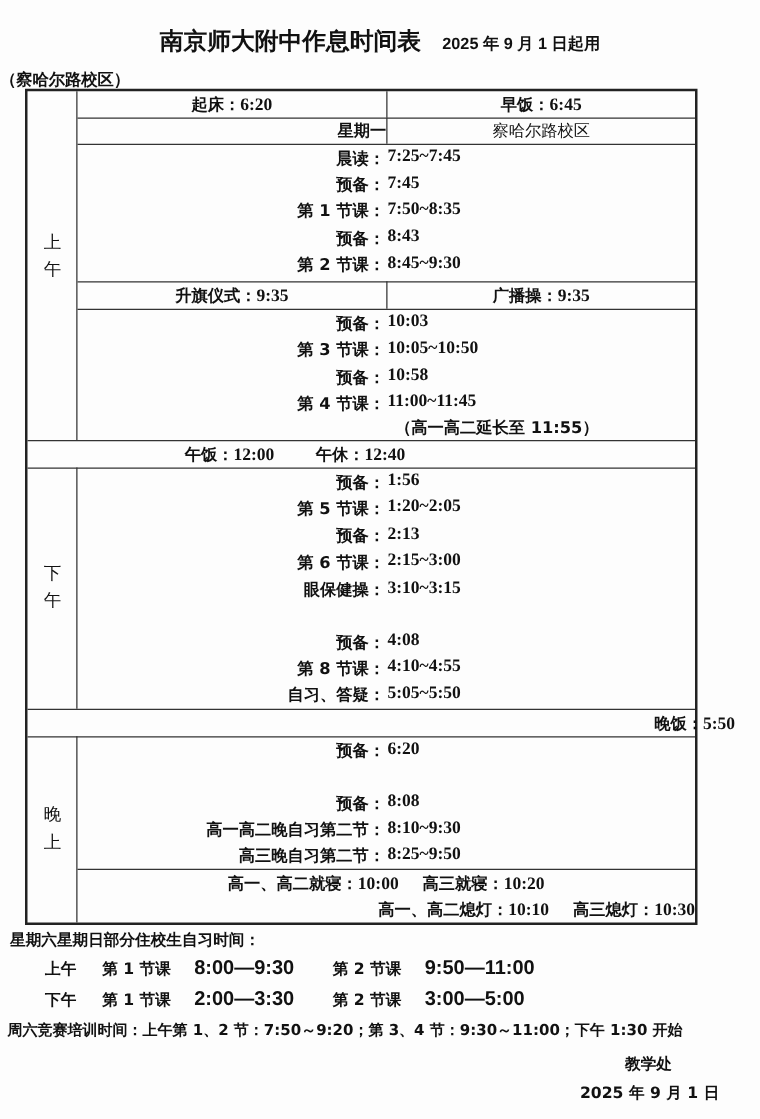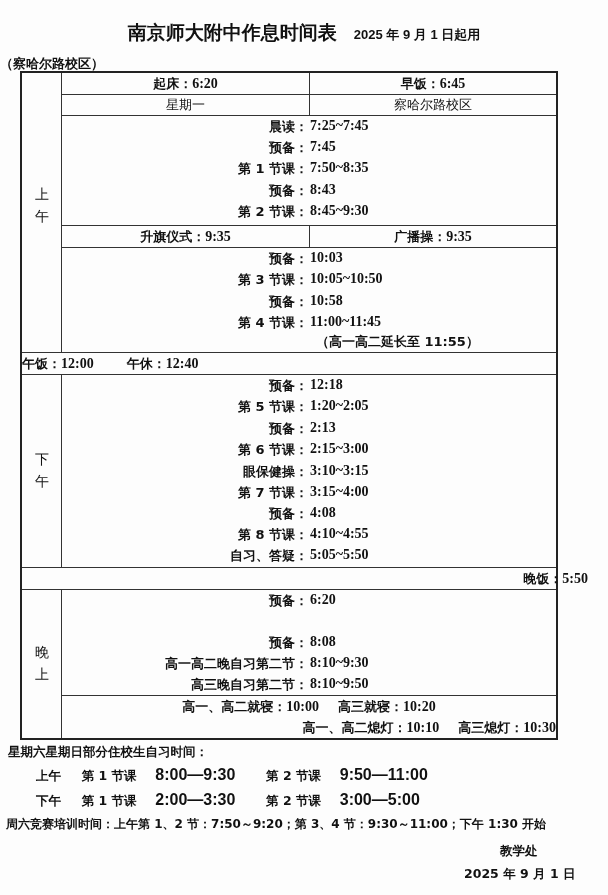--- a/index.html
+++ b/index.html
@@ -53,21 +53,21 @@
   <div class="vline" style="left:287px; top:0; height:21px;"></div>
   <div class="cell-text" style="left:40px; width:247px; top:2px; text-align:center;">
     <span>起床：</span><span class="num">6:20</span>
   </div>
   <div class="cell-text" style="left:288px; width:246px; top:2px; text-align:center;">
     <span>早饭：</span><span class="num">6:45</span>
   </div>
   <div class="hline" style="left:40px; width:494px; top:21px;"></div>
 
   <div class="vline" style="left:287px; top:21px; height:21px;"></div>
-  <div class="cell-text" style="left:40px; width:247px; top:23px; text-align:center; font-weight:normal;">星期一</div>
+  <div class="cell-text" style="left:40px; width:247px; top:23px; text-align:right; font-weight:bold;">星期一</div>
   <div class="cell-text" style="left:288px; width:246px; top:23px; text-align:center; font-weight:normal;">察哈尔路校区</div>
   <div class="hline" style="left:40px; width:494px; top:42px;"></div>
 
   <div class="row" style="top:45px;">
       <span class="lbl">晨读：</span>
       <span class="val">7:25~7:45</span>
     </div>
   <div class="row" style="top:66px;">
       <span class="lbl">预备：</span>
       <span class="val">7:45</span>
@@ -107,55 +107,51 @@
       <span class="lbl">预备：</span>
       <span class="val">10:58</span>
     </div>
   <div class="row" style="top:241px;">
       <span class="lbl">第 4 节课：</span>
       <span class="val">11:00~11:45</span>
     </div>
   <div class="cell-text" style="left:294px; top:260px; font-weight:bold;">（高一高二延长至 11:55）</div>
 
   <div class="hline" style="left:0; width:534px; top:279px;"></div>
-  <div class="cell-text" style="left:0; width:428px; top:282px; ">
+  <div class="cell-text" style="left:0; width:428px; top:282px; text-align:center;">
     <span>午饭：</span><span class="num">12:00</span>
     <span style="display:inline-block; width:24px;"></span>
     <span>午休：</span><span class="num">12:40</span>
   </div>
   <div class="hline" style="left:0; width:534px; top:301px;"></div>
 
   <div class="period" style="top:375px;">
     <div>下</div>
     <div>午</div>
   </div>
   <div class="row" style="top:304px;">
       <span class="lbl">预备：</span>
-      <span class="val">12:18</span>
+      <span class="val">1:56</span>
     </div>
   <div class="row" style="top:325px;">
       <span class="lbl">第 5 节课：</span>
       <span class="val">1:20~2:05</span>
     </div>
   <div class="row" style="top:347px;">
       <span class="lbl">预备：</span>
       <span class="val">2:13</span>
     </div>
   <div class="row" style="top:368px;">
       <span class="lbl">第 6 节课：</span>
       <span class="val">2:15~3:00</span>
     </div>
   <div class="row" style="top:390px;">
       <span class="lbl">眼保健操：</span>
       <span class="val">3:10~3:15</span>
     </div>
-  <div class="row" style="top:411px;">
-      <span class="lbl">第 7 节课：</span>
-      <span class="val">3:15~4:00</span>
-    </div>
   <div class="row" style="top:432px;">
       <span class="lbl">预备：</span>
       <span class="val">4:08</span>
     </div>
   <div class="row" style="top:453px;">
       <span class="lbl">第 8 节课：</span>
       <span class="val">4:10~4:55</span>
     </div>
   <div class="row" style="top:474px;">
       <span class="lbl">自习、答疑：</span>
@@ -179,21 +175,21 @@
   <div class="row" style="top:561px;">
       <span class="lbl">预备：</span>
       <span class="val">8:08</span>
     </div>
   <div class="row" style="top:582px;">
       <span class="lbl">高一高二晚自习第二节：</span>
       <span class="val">8:10~9:30</span>
     </div>
   <div class="row" style="top:603px;">
       <span class="lbl">高三晚自习第二节：</span>
-      <span class="val">8:10~9:50</span>
+      <span class="val">8:25~9:50</span>
     </div>
   <div class="hline" style="left:40px; width:494px; top:622px;"></div>
 
   <div class="cell-text" style="left:40px; width:494px; top:625px; text-align:center;">
     <span>高一、高二就寝：</span><span class="num">10:00</span>
     <span style="display:inline-block; width:10px;"></span>
     <span>高三就寝：</span><span class="num">10:20</span>
   </div>
   <div class="cell-text" style="left:40px; width:494px; top:646px; text-align:right;">
     <span>高一、高二熄灯：</span><span class="num">10:10</span>

